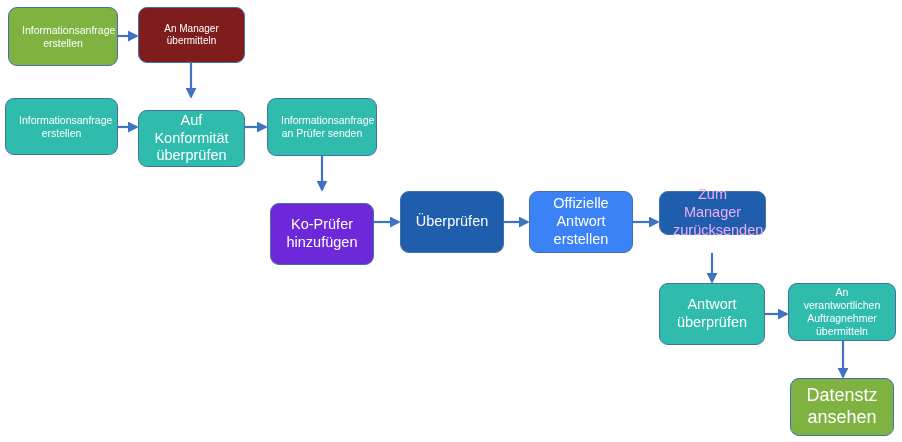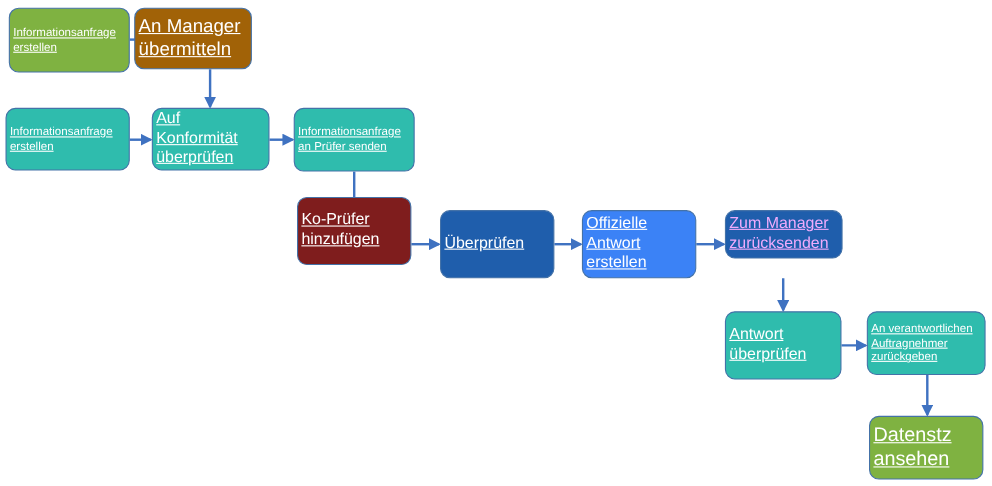--- a/index.html
+++ b/index.html
@@ -18,24 +18,24 @@
     overflow: hidden;
   }
   .node {
     position: absolute;
     box-sizing: border-box;
     border-radius: 9px;
     border: 1px solid #4472a8;
     display: flex;
     align-items: center;
     justify-content: center;
+    text-align: center;
     color: #ffffff;
     line-height: 1.22;
-    padding: 2px 3px;
-    text-decoration: underline;
+    padding: 2px 13px;
     -webkit-font-smoothing: antialiased;
   }
   .node .label {
     display: block;
     width: 100%;
     white-space: pre-line;
   }
   .edges {
     position: absolute;
     left: 0;
@@ -65,37 +65,37 @@
       <line x1="633" y1="222" x2="658" y2="222" stroke="#3F72C1" stroke-width="2.2" marker-end="url(#arrowhead)"></line>
       <line x1="712" y1="253" x2="712" y2="282" stroke="#3F72C1" stroke-width="2.2" marker-end="url(#arrowhead)"></line>
       <line x1="765" y1="314" x2="787" y2="314" stroke="#3F72C1" stroke-width="2.2" marker-end="url(#arrowhead)"></line>
       <line x1="843" y1="341" x2="843" y2="377" stroke="#3F72C1" stroke-width="2.2" marker-end="url(#arrowhead)"></line>
     </svg>
   <div id="nodes-layer">
       <div class="node" style="left: 8px; top: 7px; width: 110px; height: 59px; background: rgb(127, 178, 65); font-size: 10.5px; color: rgb(255, 255, 255);">
         <span class="label">Informationsanfrage
 erstellen</span>
       </div>
-      <div class="node" style="left: 122px; top: 7px; width: 107px; height: 56px; background: #a16207; font-size: 17px; color: rgb(255, 255, 255);">
+      <div class="node" style="left: 138px; top: 7px; width: 107px; height: 56px; background: #7f1d1d; font-size: 10px; color: rgb(255, 255, 255);">
         <span class="label">An Manager
 übermitteln</span>
       </div>
       <div class="node" style="left: 5px; top: 98px; width: 113px; height: 57px; background: rgb(47, 188, 173); font-size: 10.5px; color: rgb(255, 255, 255);">
         <span class="label">Informationsanfrage
 erstellen</span>
       </div>
-      <div class="node" style="left: 138px; top: 98px; width: 107px; height: 57px; background: rgb(47, 188, 173); font-size: 14.5px; color: rgb(255, 255, 255);">
+      <div class="node" style="left: 138px; top: 110px; width: 107px; height: 57px; background: rgb(47, 188, 173); font-size: 14.5px; color: rgb(255, 255, 255);">
         <span class="label">Auf Konformität
 überprüfen</span>
       </div>
       <div class="node" style="left: 267px; top: 98px; width: 110px; height: 58px; background: rgb(47, 188, 173); font-size: 10.5px; color: rgb(255, 255, 255);">
         <span class="label">Informationsanfrage
 an Prüfer senden</span>
       </div>
-      <div class="node" style="left: 270px; top: 179px; width: 104px; height: 62px; background: #7f1d1d; font-size: 14.5px; color: rgb(255, 255, 255);">
+      <div class="node" style="left: 270px; top: 203px; width: 104px; height: 62px; background: #6d28d9; font-size: 14.5px; color: rgb(255, 255, 255);">
         <span class="label">Ko-Prüfer
 hinzufügen</span>
       </div>
       <div class="node" style="left: 400px; top: 191px; width: 104px; height: 62px; background: rgb(31, 94, 172); font-size: 14.5px; color: rgb(255, 255, 255);">
         <span class="label">Überprüfen</span>
       </div>
       <div class="node" style="left: 529px; top: 191px; width: 104px; height: 62px; background: #3b82f6; font-size: 14.5px; color: rgb(255, 255, 255);">
         <span class="label">Offizielle
 Antwort
 erstellen</span>
@@ -104,20 +104,20 @@
         <span class="label">Zum Manager
 zurücksenden</span>
       </div>
       <div class="node" style="left: 659px; top: 283px; width: 106px; height: 62px; background: rgb(47, 188, 173); font-size: 14.5px; color: rgb(255, 255, 255);">
         <span class="label">Antwort
 überprüfen</span>
       </div>
       <div class="node" style="left: 788px; top: 283px; width: 108px; height: 58px; background: rgb(47, 188, 173); font-size: 10.5px; color: rgb(255, 255, 255);">
         <span class="label">An verantwortlichen
 Auftragnehmer
-zurückgeben</span>
+übermitteln</span>
       </div>
       <div class="node" style="left: 790px; top: 378px; width: 104px; height: 58px; background: rgb(127, 178, 65); font-size: 18px; color: rgb(255, 255, 255);">
         <span class="label">Datenstz
 ansehen</span>
       </div>
     </div>
 </div>
 
 </body></html>

